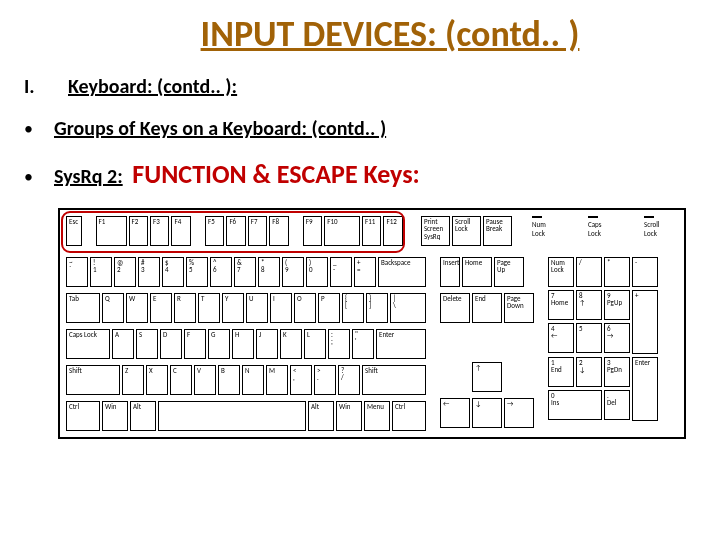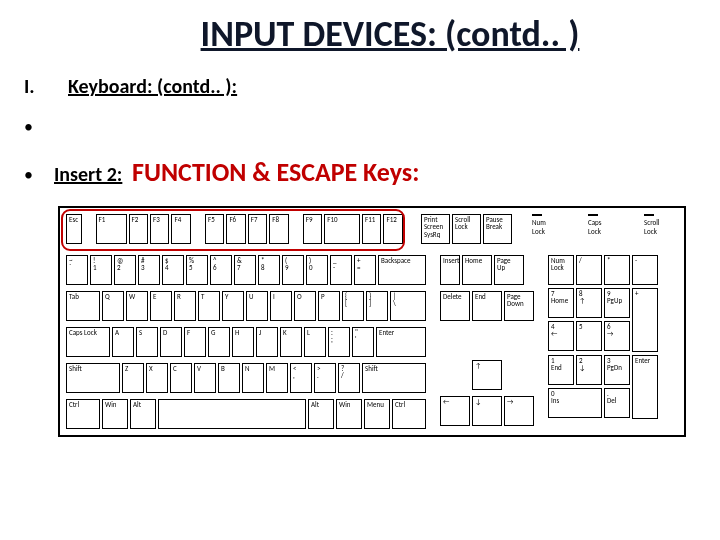--- a/index.html
+++ b/index.html
@@ -15,21 +15,21 @@
   .slide {
     padding: 8px 24px 0 24px;
     box-sizing: border-box;
   }
   .title {
     font-size: 36px;
     font-weight: 700;
     text-align: center;
     margin: 4px 0 18px 60px;
     text-decoration: underline;
-    color: #0f172a;
+    color: #a16207;
   }
   .line-i {
     display: flex;
     align-items: baseline;
     margin: 0 0 18px 0;
   }
   .roman {
     font-weight: 700;
     font-size: 20px;
     width: 44px;
@@ -157,26 +157,27 @@
 <div class="slide">
   <div class="title">INPUT DEVICES: (contd.. )</div>
 
   <div class="line-i">
     <div class="roman">I.</div>
     <div class="kb-head">Keyboard: (contd.. ):</div>
   </div>
 
   <div class="bullet">
     <div class="dot">•</div>
+    <div class="b1">Groups of Keys on a Keyboard: (contd.. )</div>
   </div>
 
   <div class="bullet">
     <div class="dot">•</div>
     <div>
-      <span class="g2-label">Insert 2:</span>
+      <span class="g2-label">SysRq 2:</span>
       <span class="g2-rest">FUNCTION &amp; ESCAPE Keys:</span>
     </div>
   </div>
 
   <div class="kbwrap">
     <div class="redrect"></div>
     <div class="kb">
 
       <div class="row">
         <div class="key" style="width:16px">Esc</div>

